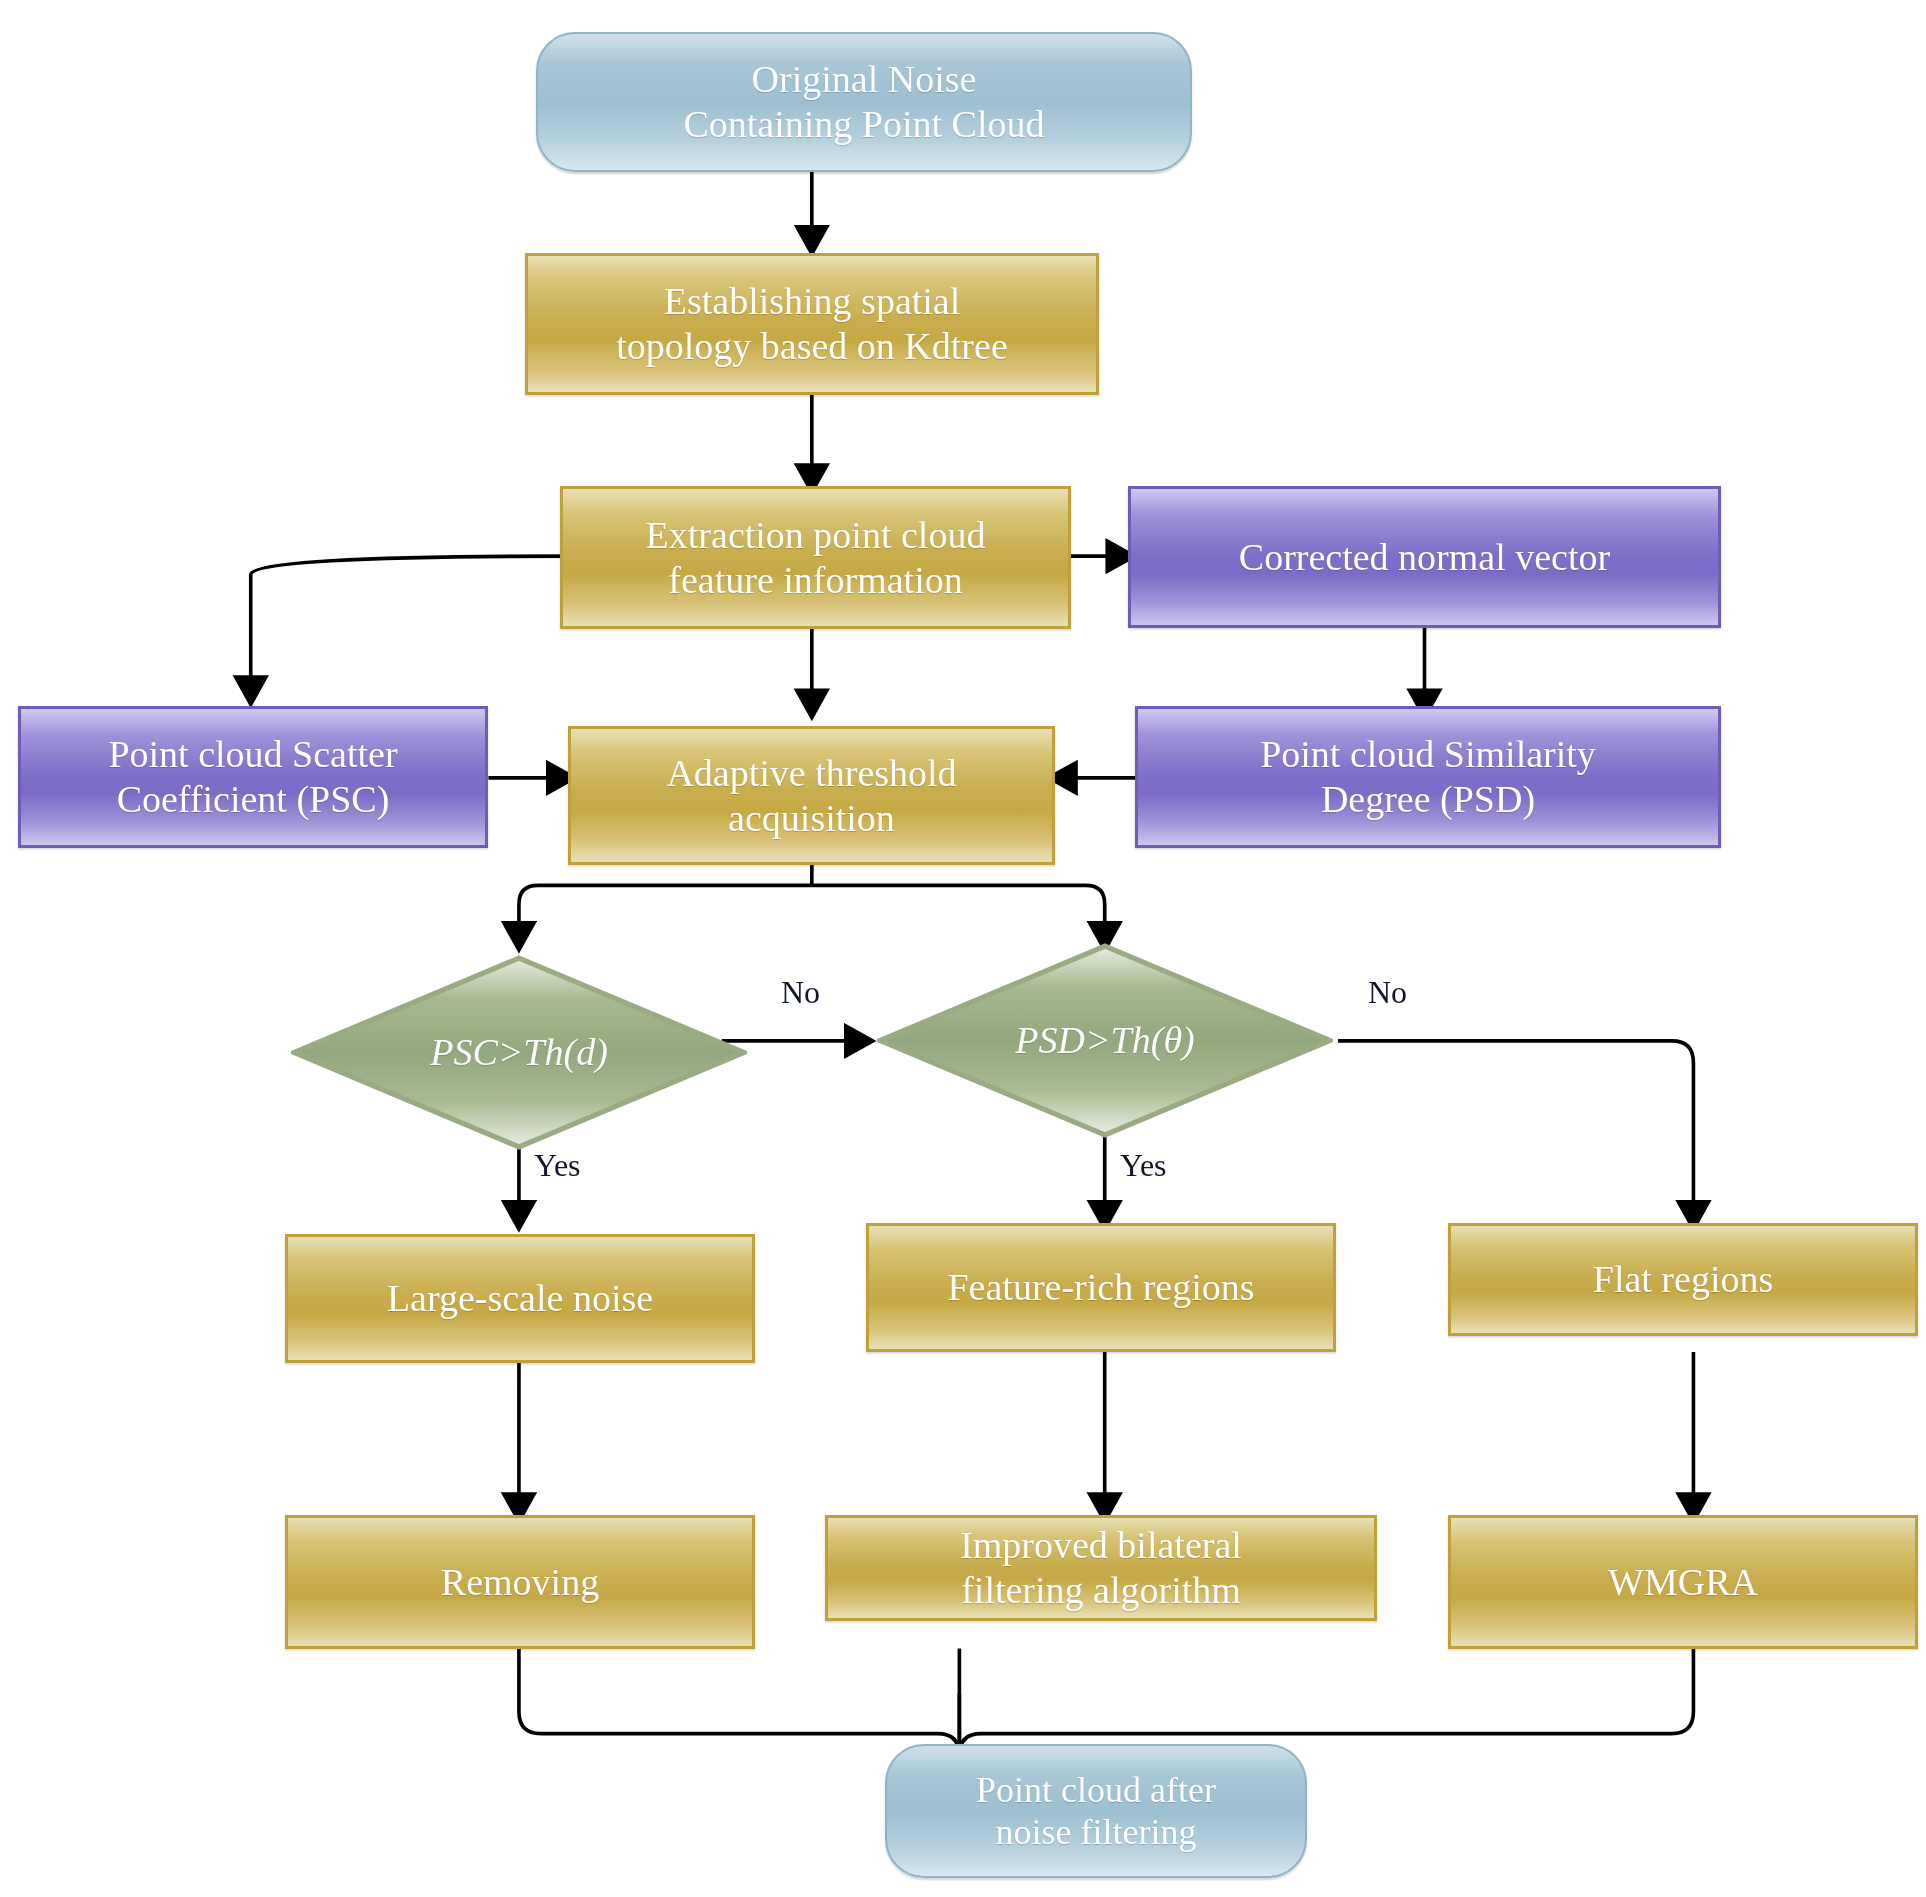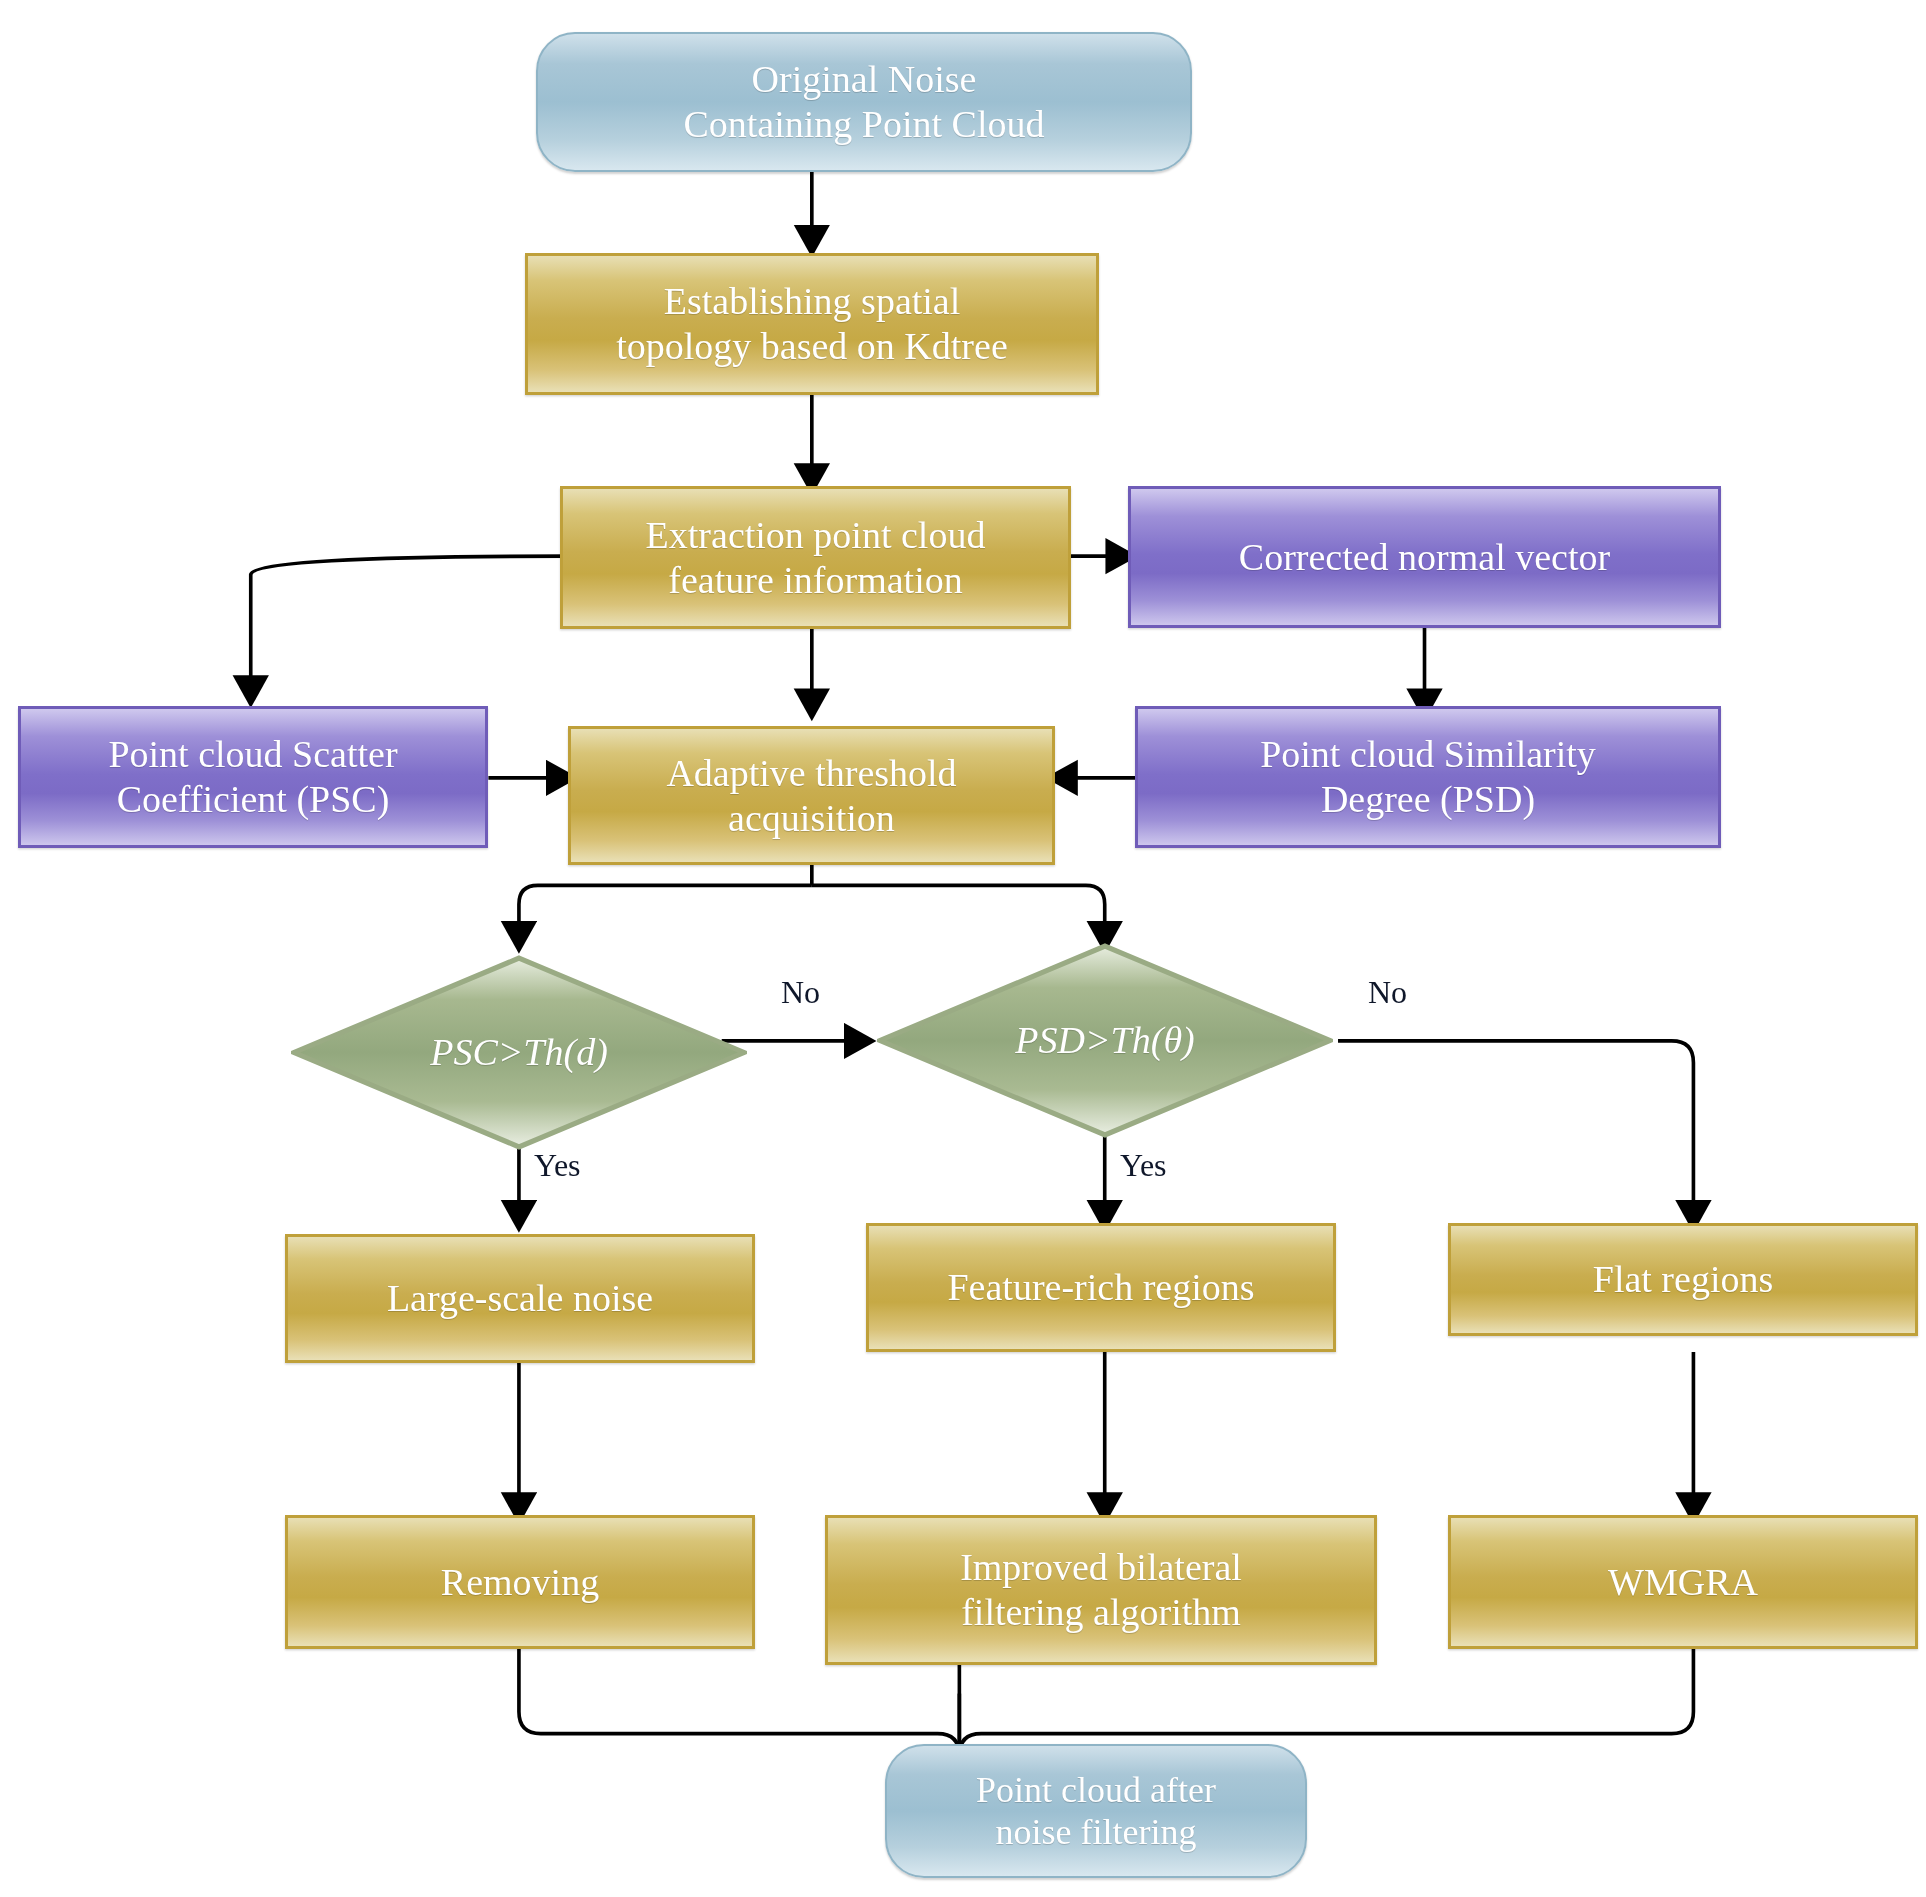--- a/index.html
+++ b/index.html
@@ -158,21 +158,21 @@
   </div>
 
   <div class="node gold" style="left:1448px;top:1223px;width:470px;height:113px;">
     <span class="lbl fs52">Flat regions</span>
   </div>
 
   <div class="node gold" style="left:285px;top:1515px;width:470px;height:134px;">
     <span class="lbl fs52">Removing</span>
   </div>
 
-  <div class="node gold" style="left:825px;top:1515px;width:552px;height:150px;">
+  <div class="node gold" style="left:825px;top:1515px;width:552px;height:106px;">
     <span class="lbl fs52">Improved bilateral
 filtering algorithm</span>
   </div>
 
   <div class="node gold" style="left:1448px;top:1515px;width:470px;height:134px;">
     <span class="lbl fs52">WMGRA</span>
   </div>
 
   <div class="node term" style="left:885px;top:1744px;width:422px;height:134px;">
     <span class="lbl fs50">Point cloud after

